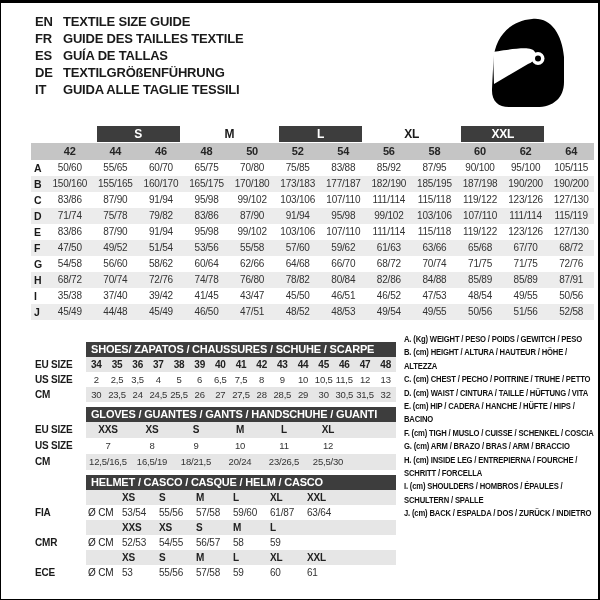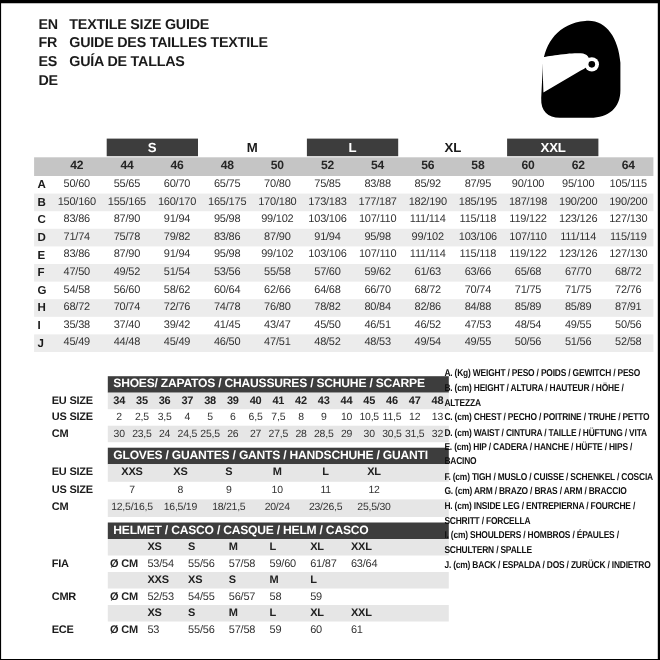--- a/index.html
+++ b/index.html
@@ -21,38 +21,38 @@
   .band-row{display:grid;grid-template-columns:16px repeat(12,1fr);height:18px;}
   .band{line-height:16px;height:16px;margin-top:1px;text-align:center;font-size:12px;font-weight:700;}
   .band.filled{background:#3d3d3d;color:#fff;margin-left:4px;margin-right:4px;}
   .num-row{display:grid;grid-template-columns:16px repeat(12,1fr);height:17px;background:#c5c5c5;}
   .num-cell{text-align:center;line-height:17px;font-size:11px;font-weight:700;color:#262626;}
   .mrow{display:grid;grid-template-columns:16px repeat(12,1fr);height:16px;}
   .mrow.alt{background:#ececec;}
   .mletter{font-size:10.5px;font-weight:700;line-height:16px;padding-left:3px;}
   .mval{text-align:center;font-size:10px;line-height:16px;color:#333;white-space:nowrap;}
   
-  .sub{position:absolute;left:30px;width:365px;margin-left:12px;}
+  .sub{position:absolute;left:30px;width:365px;}
   .shoes{top:339px;} .gloves{top:404px;} .helmet-tbl{top:472px;}
   .subbar{margin-left:55px;height:15px;line-height:15px;background:#3d3d3d;color:#fff;
           font-size:11px;font-weight:700;padding-left:5px;box-sizing:border-box;}
   .srow{display:flex;}
   .shoes .srow{height:15px;} .gloves .srow{height:16px;} .helmet-tbl .srow{height:15px;}
   .slabel{width:55px;font-size:10px;font-weight:700;line-height:inherit;padding-left:4px;box-sizing:border-box;}
   .srow{line-height:15px;} .gloves .srow{line-height:16px;}
   .scontent{flex:1;display:grid;}
   .scontent.shaded{background:#e6e6e6;}
   .shoes .scontent{grid-template-columns:repeat(15,1fr);}
   .gloves .scontent{grid-template-columns:repeat(6,44px) 1fr;}
   .helmet-tbl .scontent{grid-template-columns:34px repeat(6,37px) 1fr;}
   .scell{text-align:center;font-size:9.5px;color:#333;white-space:nowrap;}
   .gloves .scell{font-size:9.5px;}
   .helmet-tbl .scell{font-size:10px;text-align:left;padding-left:2px;}
   .scell.sizehdr{font-weight:700;color:#222;font-size:10px;}
-  .scell.unit{font-weight:700;color:#222;}
+  .scell.unit{font-weight:400;color:#222;}
   
   .legend{position:absolute;left:403px;top:330px;width:230px;
           transform:scaleX(0.85);transform-origin:left top;}
   .legend-item{font-size:9px;font-weight:700;line-height:13.4px;color:#111;}
 </style>
 </head>
 <body>
 
 <div class="page">
 
@@ -64,20 +64,25 @@
       <div class="lang-row">
         <div class="lang-code">FR</div>
         <div class="lang-title">GUIDE DES TAILLES TEXTILE</div>
       </div>
       <div class="lang-row">
         <div class="lang-code">ES</div>
         <div class="lang-title">GUÍA DE TALLAS</div>
       </div>
       <div class="lang-row">
         <div class="lang-code">DE</div>
+        <div class="lang-title">TEXTILGRÖßENFÜHRUNG</div>
+      </div>
+      <div class="lang-row">
+        <div class="lang-code">IT</div>
+        <div class="lang-title">GUIDA ALLE TAGLIE TESSILI</div>
       </div>
     </div>
 
   <div class="helmet-icon">
     <svg width="80" height="92" viewBox="0 0 80 92" xmlns="http://www.w3.org/2000/svg">
       <path d="M 44 2 C 20 4 7 22 5.5 42 L 4 72 C 3.5 84 10 90 21 90 L 46 90 C 64 91 76 82 76 65 L 76 40 C 74 16 62 0 44 2 Z" fill="#000"></path>
       <path d="M 5 35 C 5 35 30 30.5 40 31.5 C 46 32 48.5 35.5 47.5 39.5 C 46.8 43 44 45.5 40 47 L 6 67 Z" fill="#fff"></path>
       <circle cx="50" cy="41.5" r="6.5" fill="#fff"></circle>
       <circle cx="50" cy="41.5" r="3" fill="#000"></circle>
     </svg>

